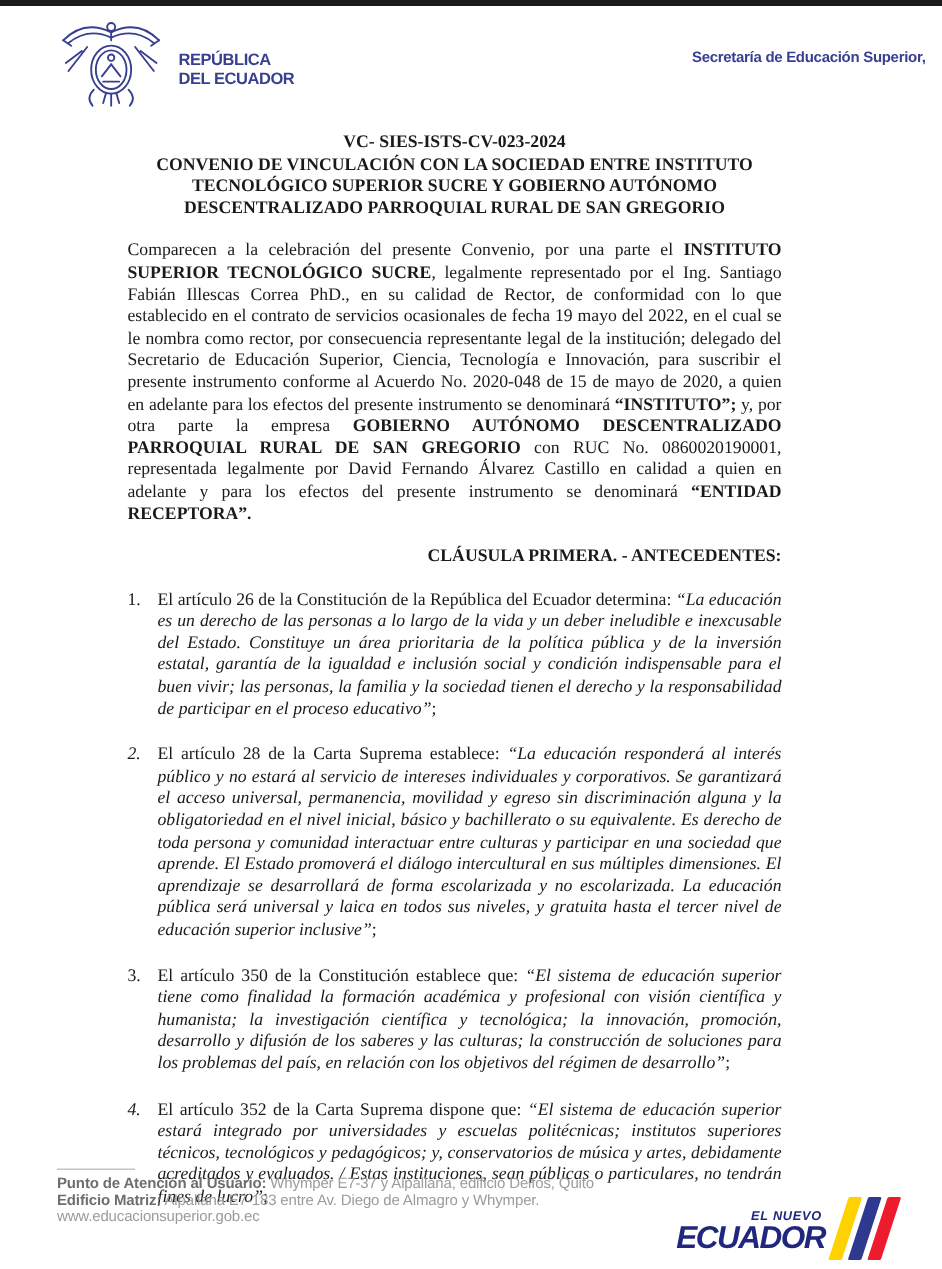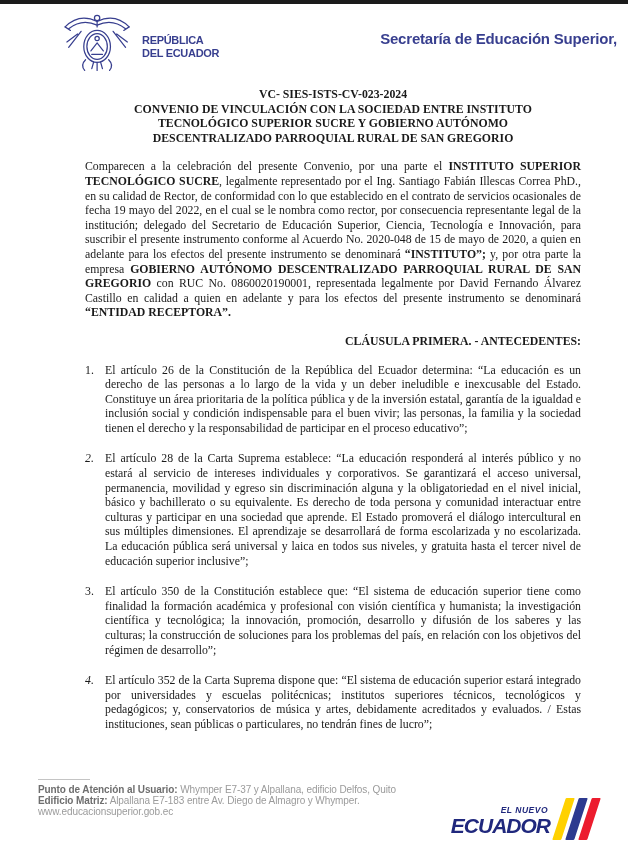--- a/index.html
+++ b/index.html
@@ -4,40 +4,40 @@
 <style>
   * { margin:0; padding:0; box-sizing:border-box; }
   html,body { background:#ffffff; }
   .page {
     position:relative; width:628px; height:846px; background:#fff;
     font-family:"Liberation Serif", serif; color:#1a1a1a; overflow:hidden;
   }
   .top-bar { position:absolute; top:0; left:0; width:628px; height:4px; background:#1b1b1b; }
 
   
-  .header { display:flex; justify-content:space-between; padding:10px 11px 0 34px;margin-left:23px; }
+  .header { display:flex; justify-content:space-between; padding:10px 11px 0 34px; }
   .brand { display:flex; align-items:flex-start; }
   .coat-svg { width:82px; height:64px; }
   .brand-text {
     margin-left:3px; margin-top:24px;
     font-family:"Liberation Sans", sans-serif; font-weight:bold;
     font-size:11px; line-height:12.5px; color:#383F8F; letter-spacing:-0.3px;
   }
   .ministry {
     margin-top:22px; text-align:center;
     font-family:"Liberation Sans", sans-serif; font-weight:bold;
-    font-size:15px; line-height:13px; color:#383F8F; letter-spacing:-0.2px;
+    font-size:10px; line-height:13px; color:#383F8F; letter-spacing:-0.2px;
   }
 
   
-  .content { padding:13px 47px 0 85px; font-size:11.8px; line-height:14.6px; }
+  .content { padding:13px 107px 0 85px; font-size:11.8px; line-height:14.6px; }
   .doc-title { text-align:center; font-weight:bold; margin-bottom:14px; }
   .para { text-align:justify;margin-top:12px; }
   .b { font-weight:bold; }
-  .q { }
+  .q { font-style:italic; }
   .clause-heading { font-weight:bold; margin-top:14px; margin-bottom:7px; }
   .items { list-style:none; margin-top:14px; }
   .item { display:flex; margin-bottom:16px; }
   .item .num { flex:0 0 20px; }
   .item .num.italic { font-style:italic; }
   .item .itext { flex:1; text-align:justify; }
 
   
   .footer-rule { position:absolute; left:38px; top:779px; width:52px; height:1px; background:#c4c4c4; }
   .contact {

